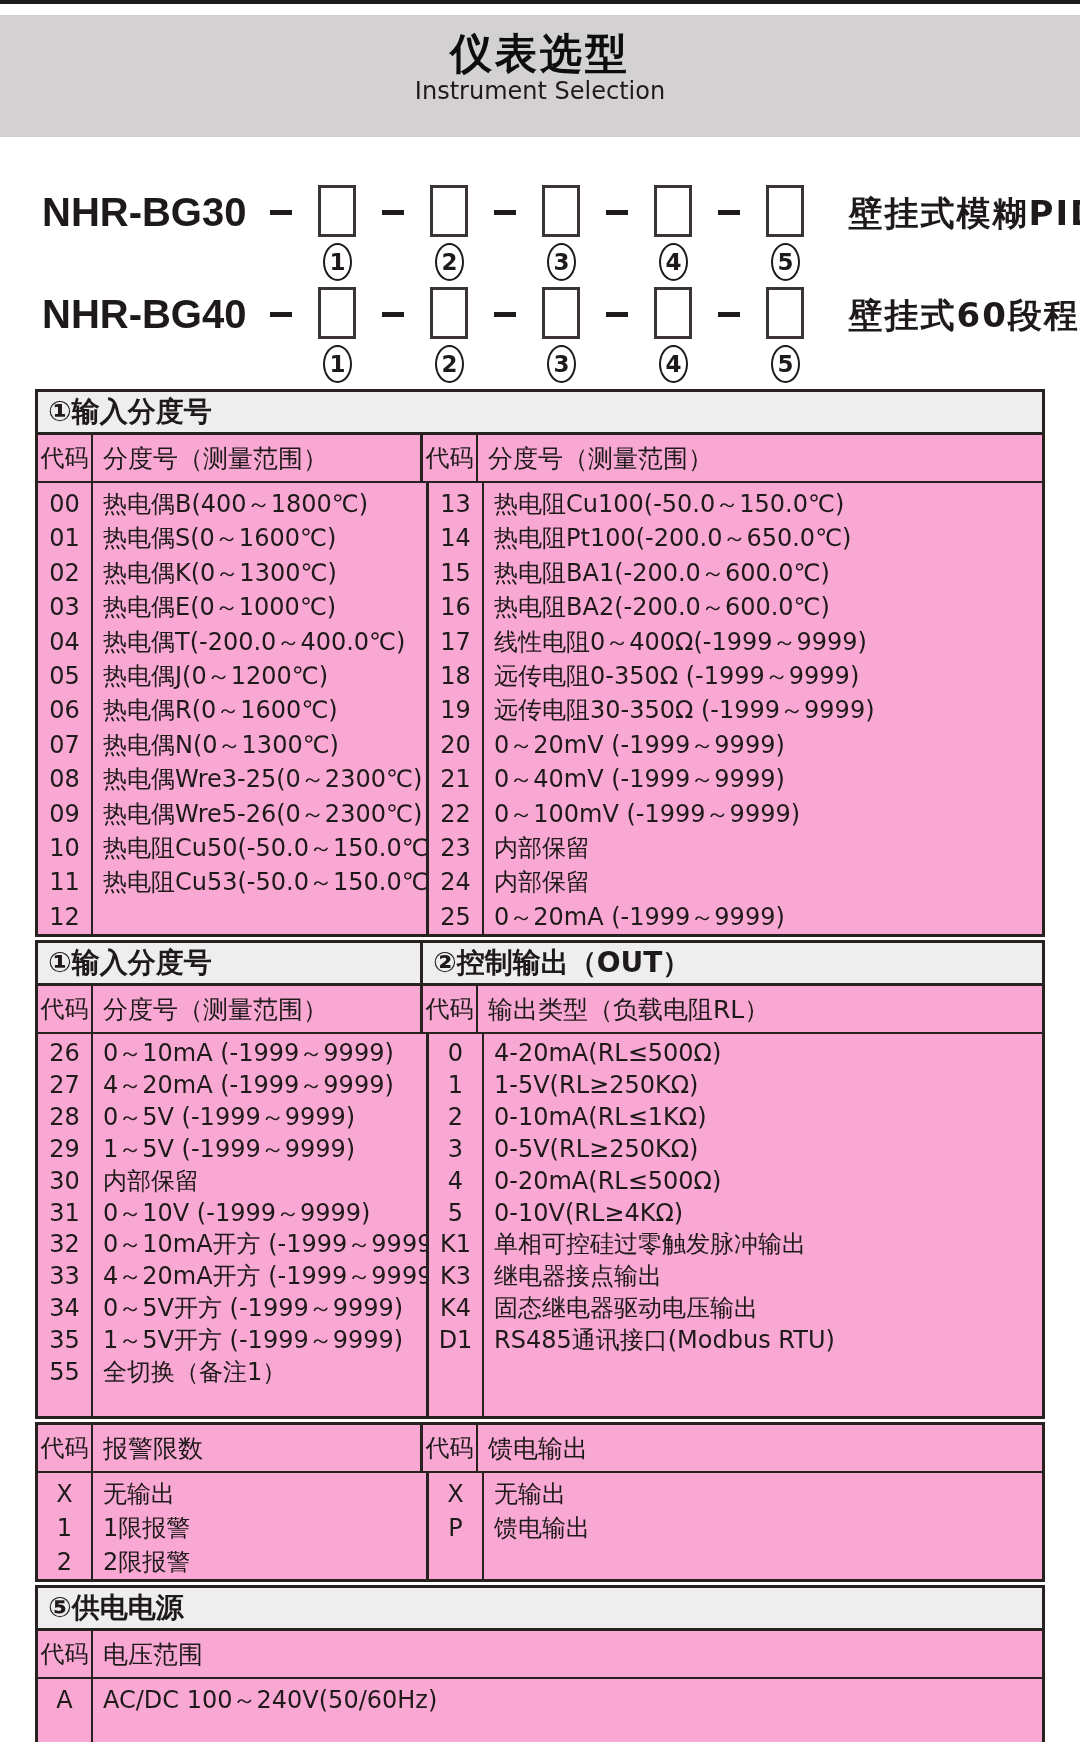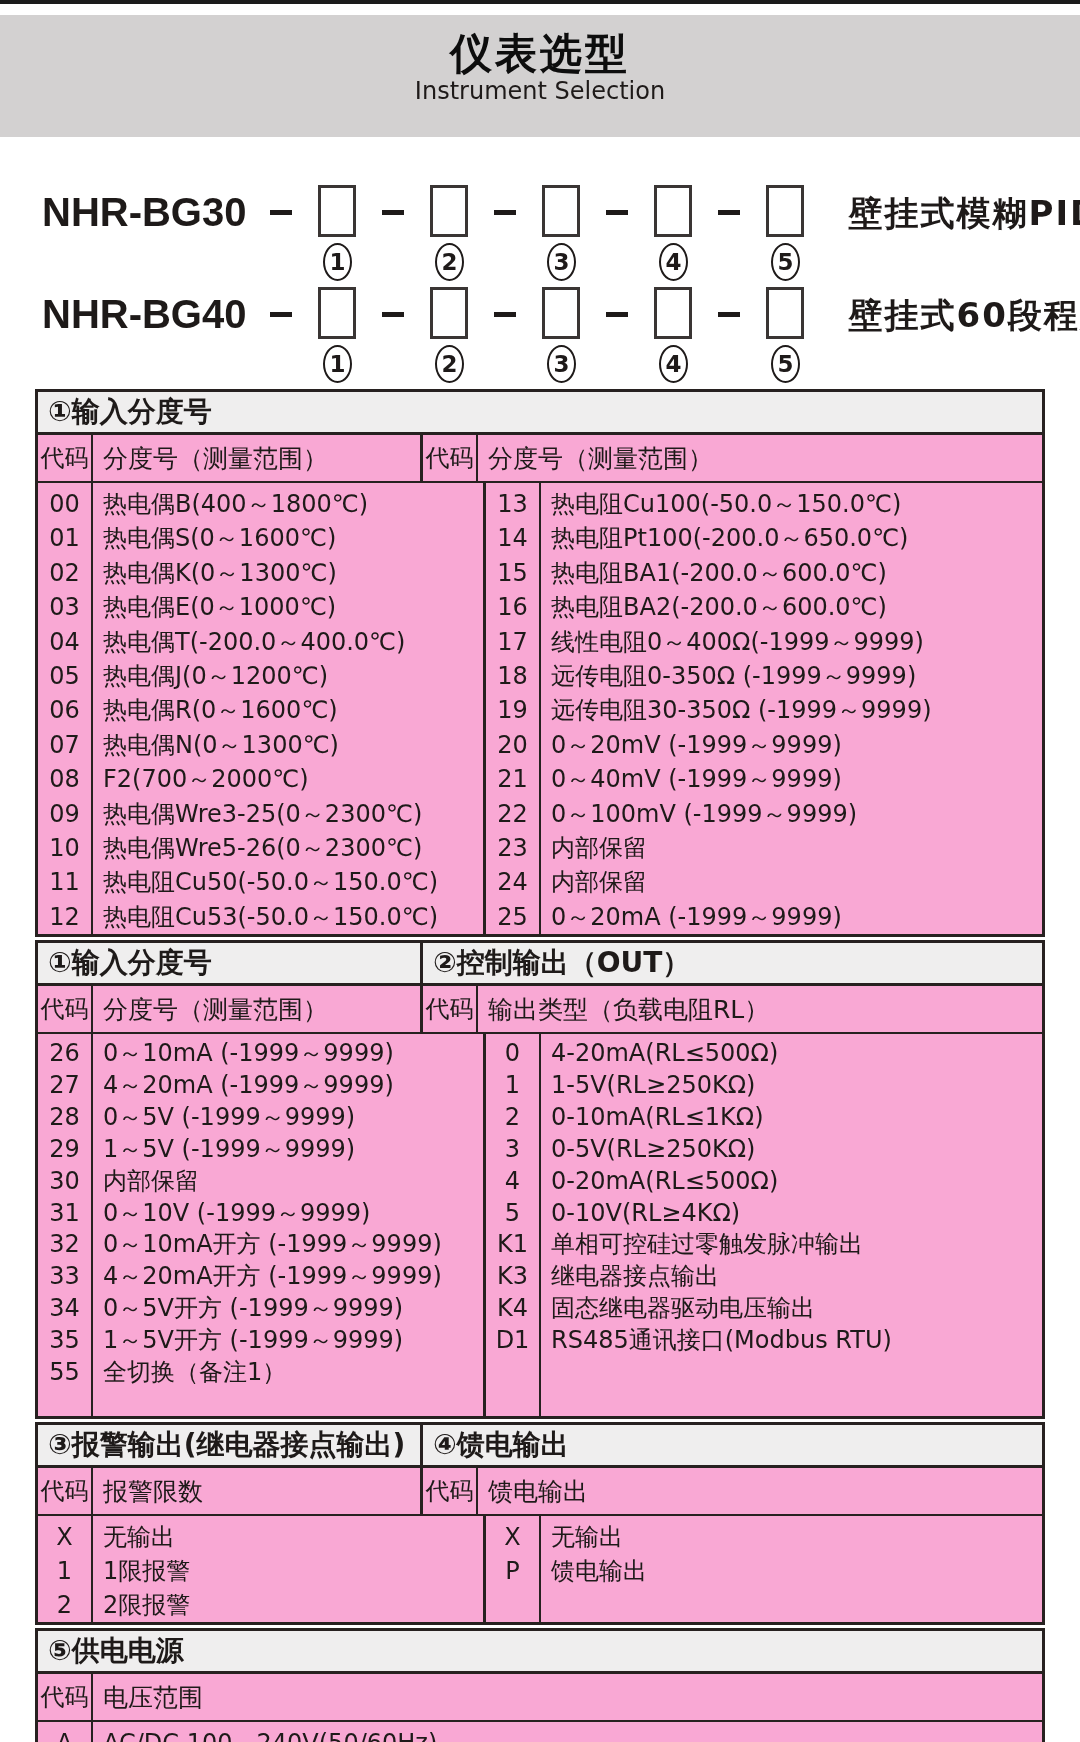--- a/index.html
+++ b/index.html
@@ -61,21 +61,21 @@
   .hdr-half.right, .hdr-half.full { flex: 1; }
   .hcode {
     width: 55px; border-right: 2px solid #272120;
     display: flex; align-items: center; justify-content: center;
     font-size: 24px; font-weight: 400; padding: 7px 0; white-space: nowrap;
   }
   .hlabel { flex: 1; display: flex; align-items: center; padding-left: 10px; font-size: 25px; font-weight: 400; white-space: nowrap; }
 
   .body-row { display: flex; }
   .body-half { display: flex; }
-  .body-half.left { width: 448px; border-right: 3px solid #272120; }
+  .body-half.left { width: 391px; border-right: 3px solid #272120; }
   .body-half.right, .body-half.full { flex: 1; display: flex; }
   .ccol { width: 55px; border-right: 2px solid #272120; display: flex; flex-direction: column; align-items: center; padding-top: 4px; }
   .lcol { flex: 1; display: flex; flex-direction: column; padding: 4px 0 0 10px; overflow: hidden; }
   .cell { font-size: 24px; font-weight: 500; white-space: nowrap; }
 
   .t1 .cell { height: 34.4px; line-height: 34.4px; }
   .t2 .cell { height: 31.9px; line-height: 31.9px; }
   .t2 .body-row { min-height: 382px; }
   .t3 .cell { height: 34px; line-height: 34px; }
   .t3 .body-row { min-height: 106px; }
@@ -200,21 +200,20 @@
           </div>
         <div class="lcol">
             <div class="cell">热电偶B(400～1800℃)</div>
             <div class="cell">热电偶S(0～1600℃)</div>
             <div class="cell">热电偶K(0～1300℃)</div>
             <div class="cell">热电偶E(0～1000℃)</div>
             <div class="cell">热电偶T(-200.0～400.0℃)</div>
             <div class="cell">热电偶J(0～1200℃)</div>
             <div class="cell">热电偶R(0～1600℃)</div>
             <div class="cell">热电偶N(0～1300℃)</div>
-            <div class="cell">F2(700～2000℃)</div>
             <div class="cell">热电偶Wre3-25(0～2300℃)</div>
             <div class="cell">热电偶Wre5-26(0～2300℃)</div>
             <div class="cell">热电阻Cu50(-50.0～150.0℃)</div>
             <div class="cell">热电阻Cu53(-50.0～150.0℃)</div>
           </div>
       </div>
       <div class="body-half right">
         <div class="ccol">
             <div class="cell">13</div>
             <div class="cell">14</div>
@@ -316,24 +315,20 @@
             <div class="cell">单相可控硅过零触发脉冲输出</div>
             <div class="cell">继电器接点输出</div>
             <div class="cell">固态继电器驱动电压输出</div>
             <div class="cell">RS485通讯接口(Modbus RTU)</div>
           </div>
       </div>
     </div>
   </div>
 
   <div class="tbl t3">
-    <div class="sec-row">
-      <div class="sec-cell left">③报警输出(继电器接点输出)</div>
-      <div class="sec-cell right">④馈电输出</div>
-    </div>
     <div class="hdr-row">
       <div class="hdr-half left">
         <div class="hcode">代码</div>
         <div class="hlabel">报警限数</div>
       </div>
       <div class="hdr-half right">
         <div class="hcode">代码</div>
         <div class="hlabel">馈电输出</div>
       </div>
     </div>

